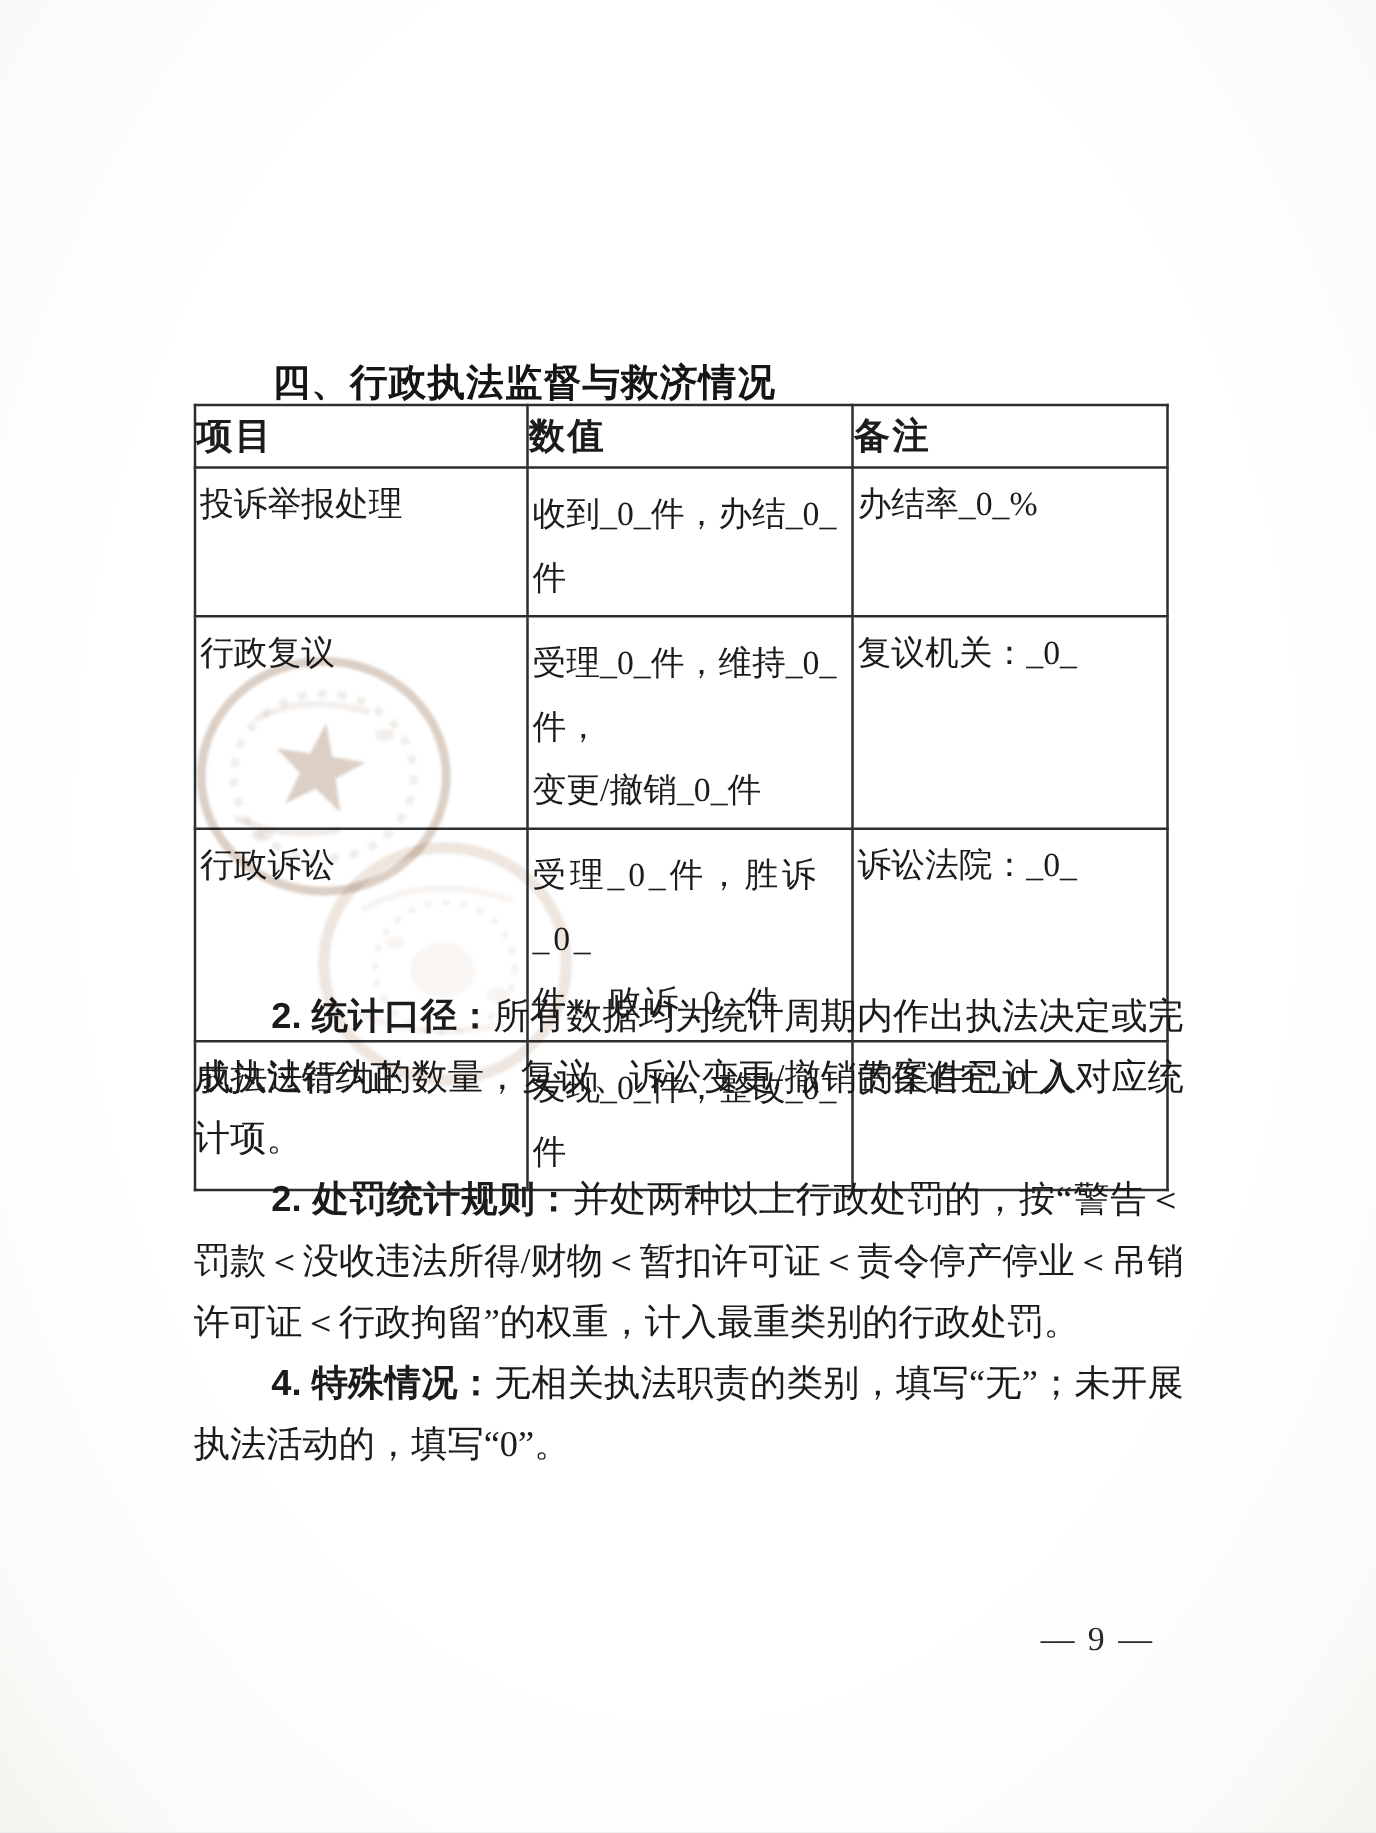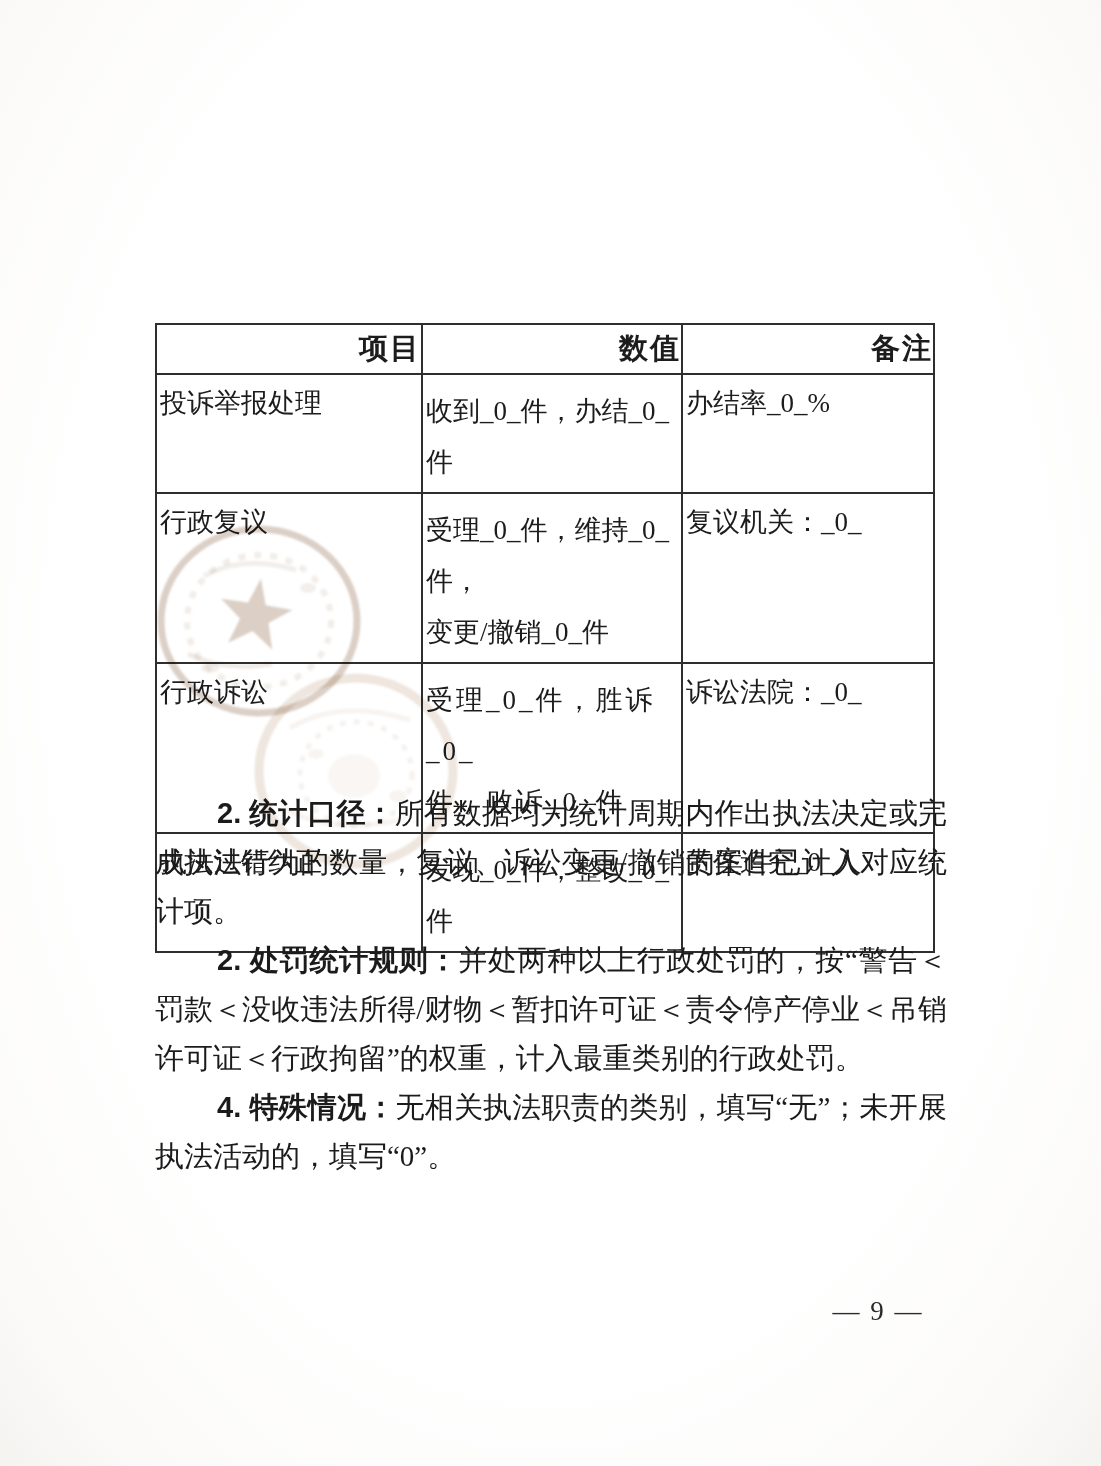--- a/index.html
+++ b/index.html
@@ -33,21 +33,21 @@
   table.stat col.c1{width:266px;}
   table.stat col.c2{width:260px;}
   table.stat col.c3{width:252px;}
   table.stat th,table.stat td{
     border:2px solid #2e2e2e;
     vertical-align:top;
     padding:11px 8px 4px 3px;
     font-weight:400;
   }
   table.stat th{
-    text-align:right;
+    text-align:left;
     vertical-align:middle;
     padding:4px 0;
     font-family:"Liberation Sans","DejaVu Sans",sans-serif;
     font-weight:700;
     font-size:29px;
     letter-spacing:2px;
   }
   tr.hrow{height:50px;}
   tr.r1{height:50px;}
   tr.r2{height:102px;}
@@ -89,20 +89,21 @@
     filter:blur(1.1px);
   }
   #seal-primary{left:152px;top:518px;width:218px;height:206px;opacity:0.85;}
   #seal-secondary{left:250px;top:668px;width:214px;height:208px;opacity:0.7;}
 </style>
 </head>
 <body>
 
 <div class="page">
 
+  <div id="heading4" class="sec-heading">四、行政执法监督与救济情况</div>
 
   <table class="stat">
     <colgroup>
         <col class="c1">
         <col class="c2">
         <col class="c3">
       </colgroup>
     <tbody>
         <tr class="hrow">
       <th>项目</th>

